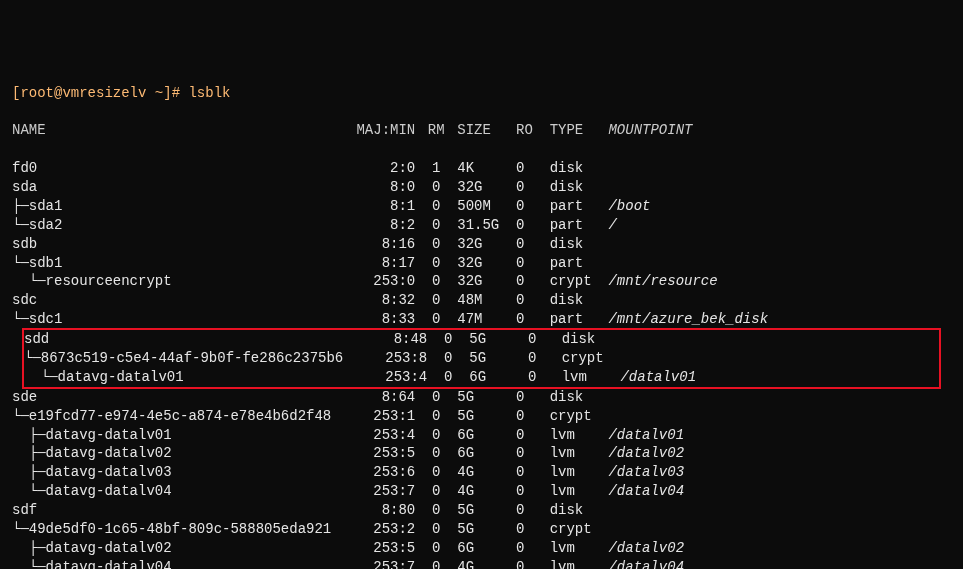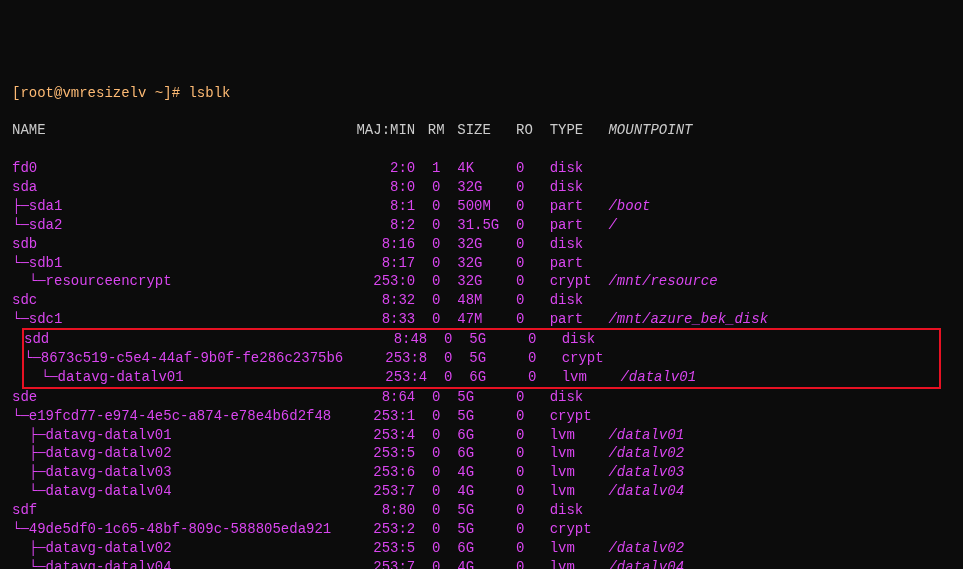--- a/index.html
+++ b/index.html
@@ -9,21 +9,21 @@
     color: #cccccc;
     font-family: "Consolas", "Courier New", monospace;
     font-size: 14px;
     line-height: 1.35;
     white-space: pre;
     width: 963px;
     box-sizing: border-box;
   }
   .prompt-line { color: #fdba74; }
   .header-row { color: #cccccc; }
-  .row { color: #d946ef; }
+  .row { color: #e5e5e5; }
   .highlight-box {
     border: 2px solid #e81123;
     padding: 0;
     margin: -1px 10px;
   }
   .col-name { display: inline-block; width: 41ch; }
   .col-majmin { display: inline-block; width: 7ch; text-align: right; }
   .col-rm   { display: inline-block; width: 3ch; text-align: center; }
   .col-size { display: inline-block; width: 6ch; }
   .col-ro   { display: inline-block; width: 3ch; }

